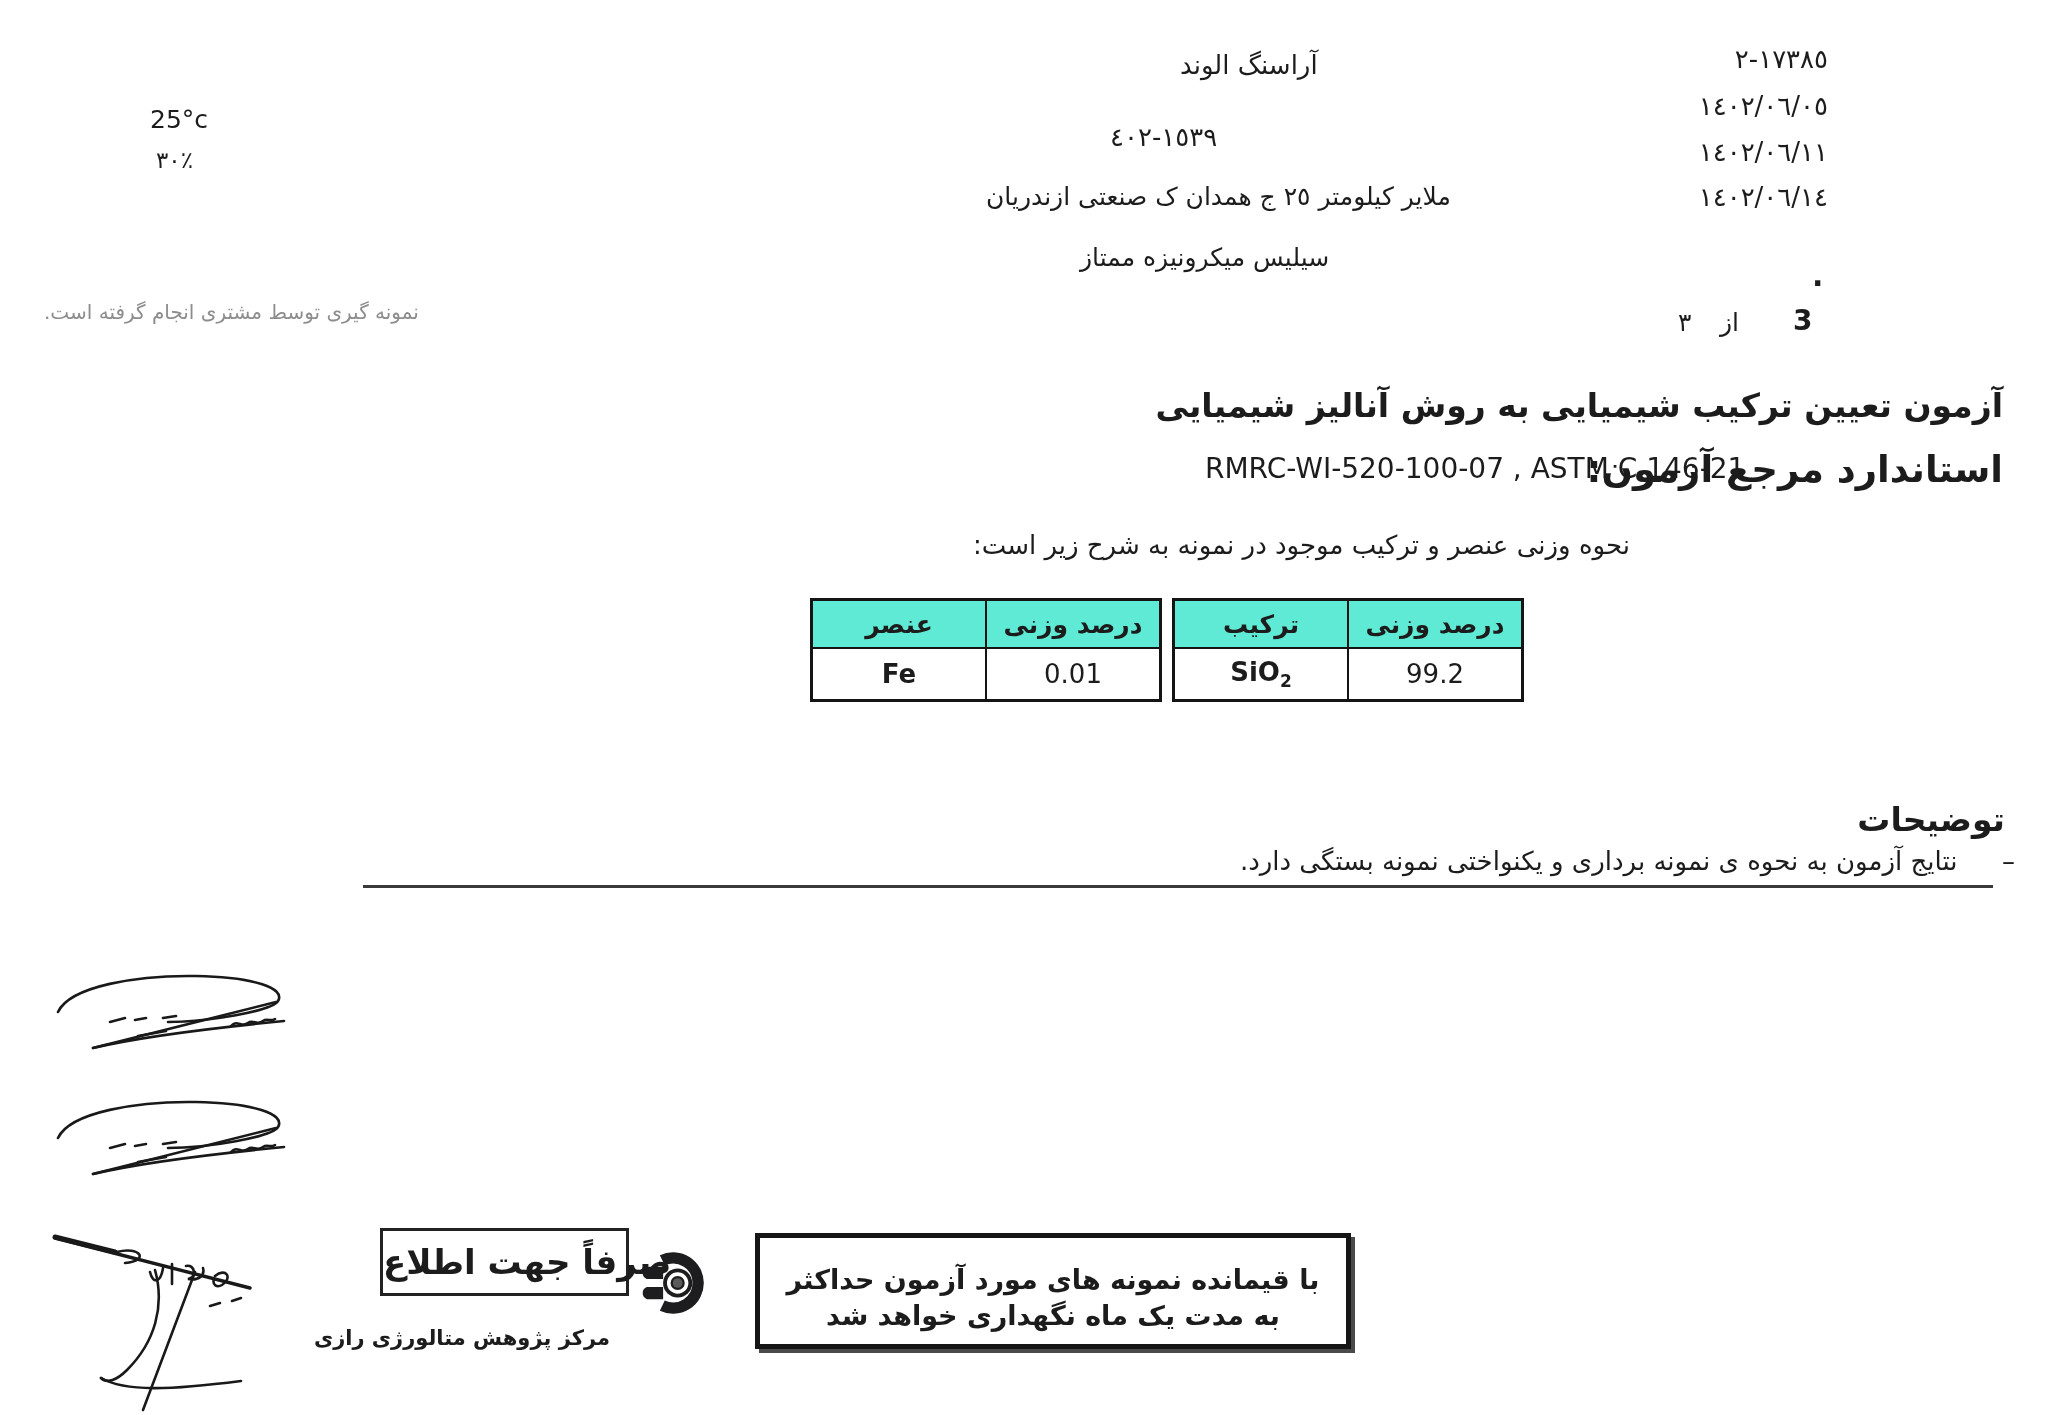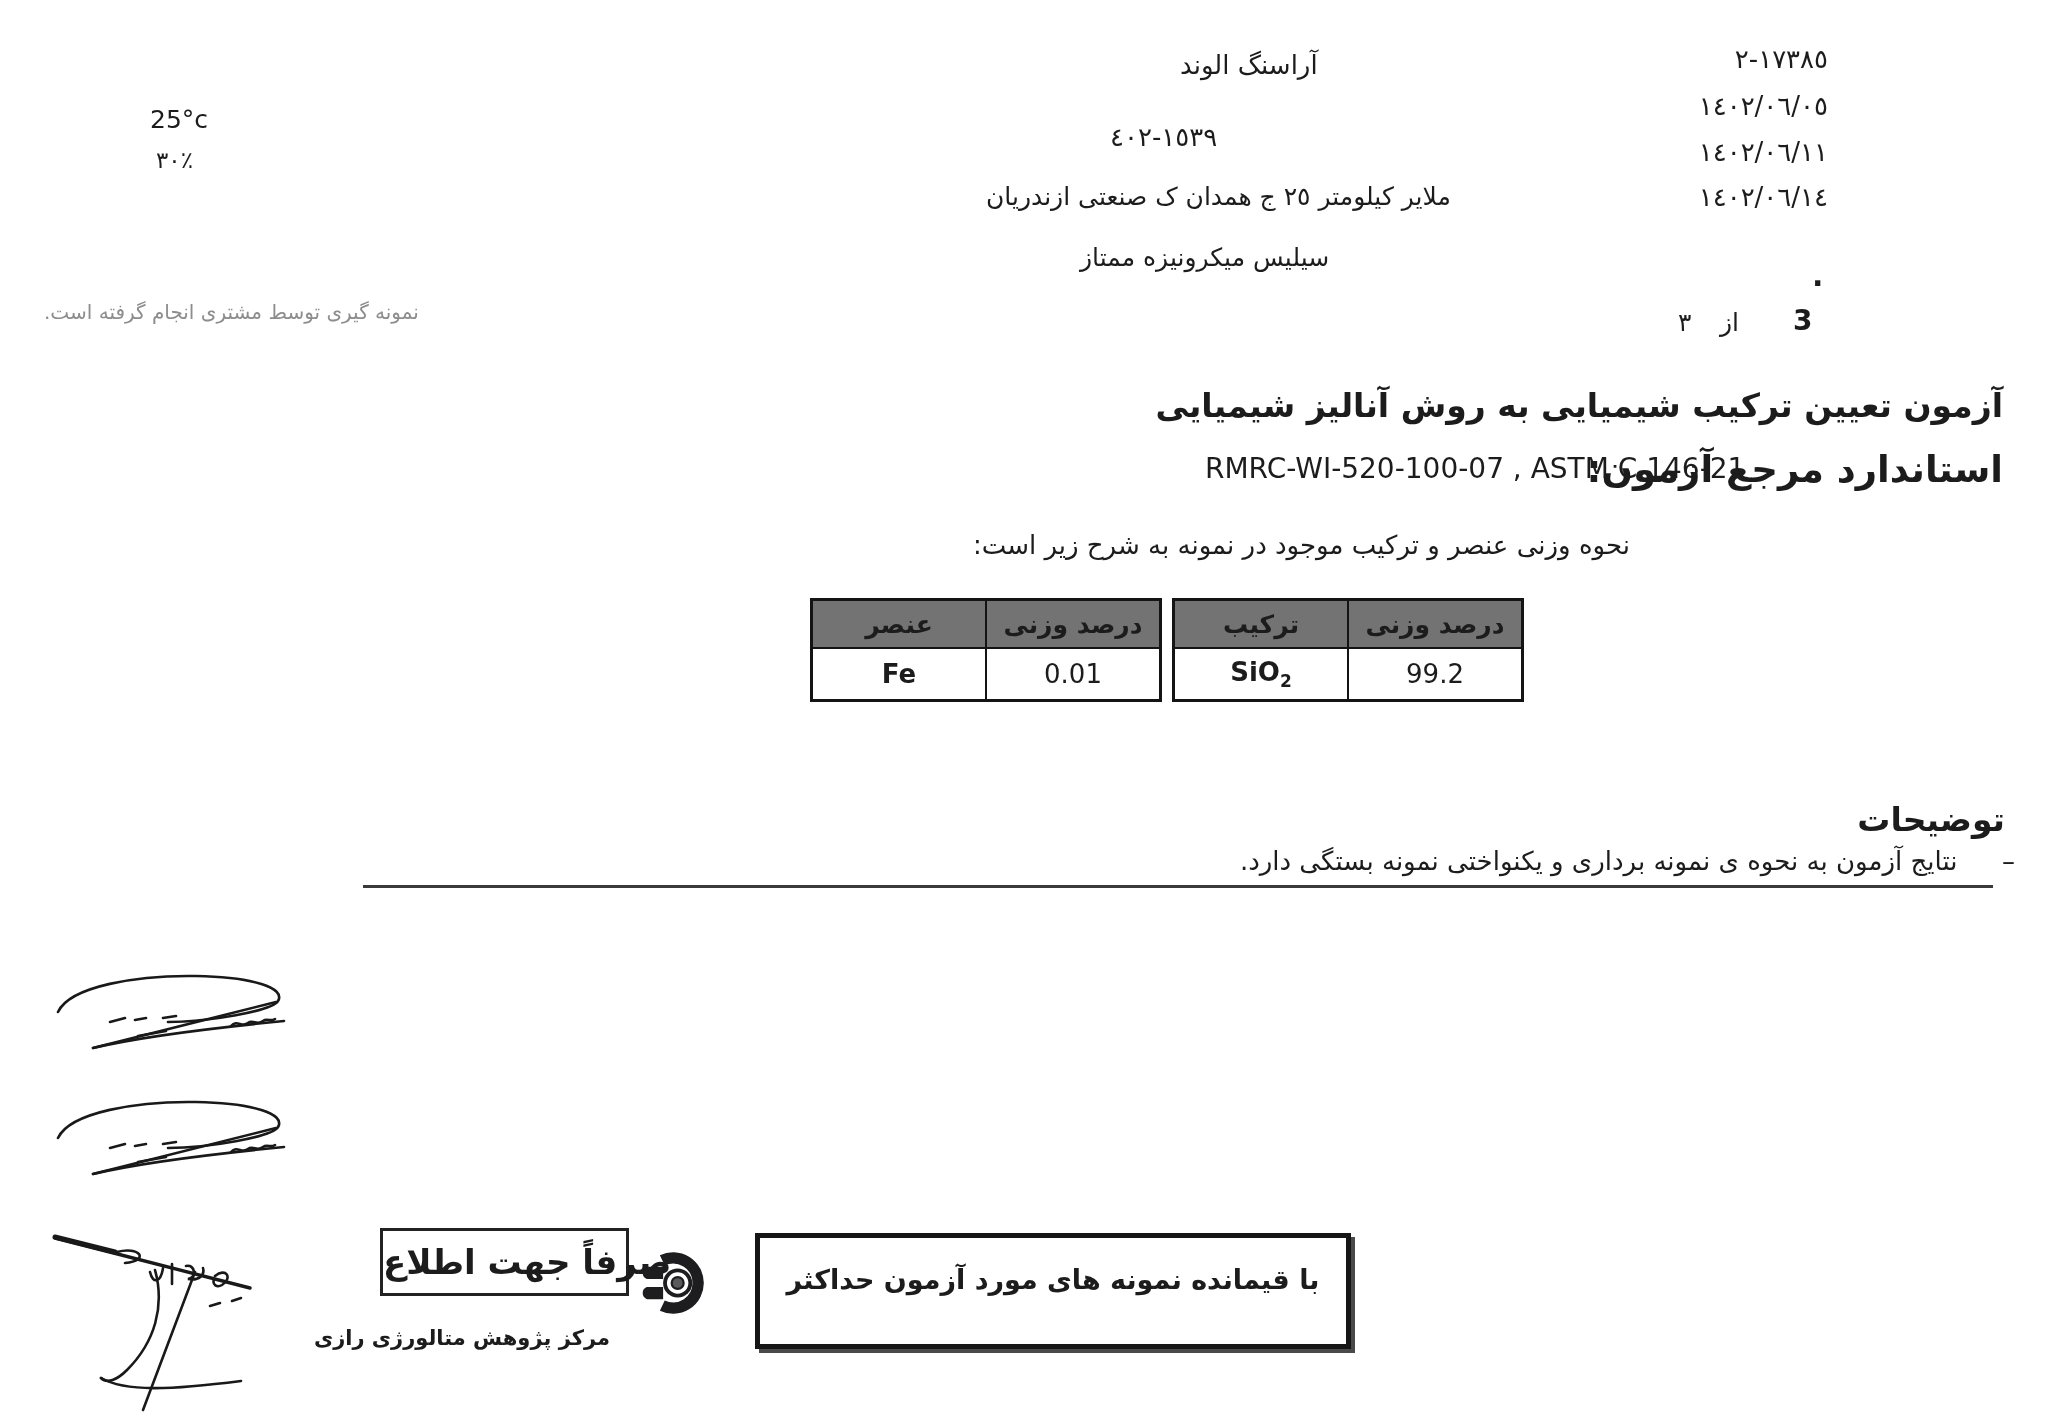--- a/index.html
+++ b/index.html
@@ -8,21 +8,21 @@
   .abs{position:absolute;white-space:nowrap;}
   .fa{direction:rtl;}
   .ltr{direction:ltr;}
   .b{font-weight:bold;}
   .muted{color:#8d8d8d;}
   
   .tblwrap{display:flex;gap:10px;}
   .halftbl{border-collapse:collapse;border:3px solid #141414;}
   .halftbl td{border:2px solid #141414;width:172px;height:46px;text-align:center;
               vertical-align:middle;font-size:25px;padding:0;}
-  .halftbl tr.hd td{background:#737373;font-weight:bold;}
+  .halftbl tr.hd td{background:#5eead4;font-weight:bold;}
   .halftbl tr.dt td{height:50px;font-size:26px;}
   sub.f{font-size:17px;font-weight:bold;}
   
   .stampbox{border:3px solid #222;text-align:center;}
   .retbox{border:5px solid #161616;box-shadow:4px 4px 0 #4a4a4a;text-align:center;
           direction:rtl;font-weight:bold;}
   .rule{background:#3a3a3a;}
   svg{display:block;}
 </style>
 </head>
@@ -140,15 +140,16 @@
       <path d="M34,22 H14 a8,8 0 0,0 0,15 H34 Z" fill="#1d1d1f"></path>
       <path d="M34,47 H14 a8,8 0 0,0 0,15 H34 Z" fill="#1d1d1f"></path>
       <circle cx="52" cy="42" r="18" fill="#1d1d1f"></circle>
       <circle cx="52" cy="42" r="11" fill="none" stroke="#ffffff" stroke-width="4.5"></circle>
       <circle cx="52" cy="42" r="6" fill="#5a5a5a"></circle>
     </svg>
   </div>
 
   <div class="abs retbox" style="left:755px;top:1233px;width:586px;height:82px;padding-top:24px;">
     <div style="font-size:27px;line-height:36px;">با قیمانده  نمونه های مورد آزمون حداکثر</div>
+    <div style="font-size:27px;line-height:36px;">به مدت  یک ماه نگهداری خواهد شد</div>
   </div>
 
 </div>
 
 </body></html>

